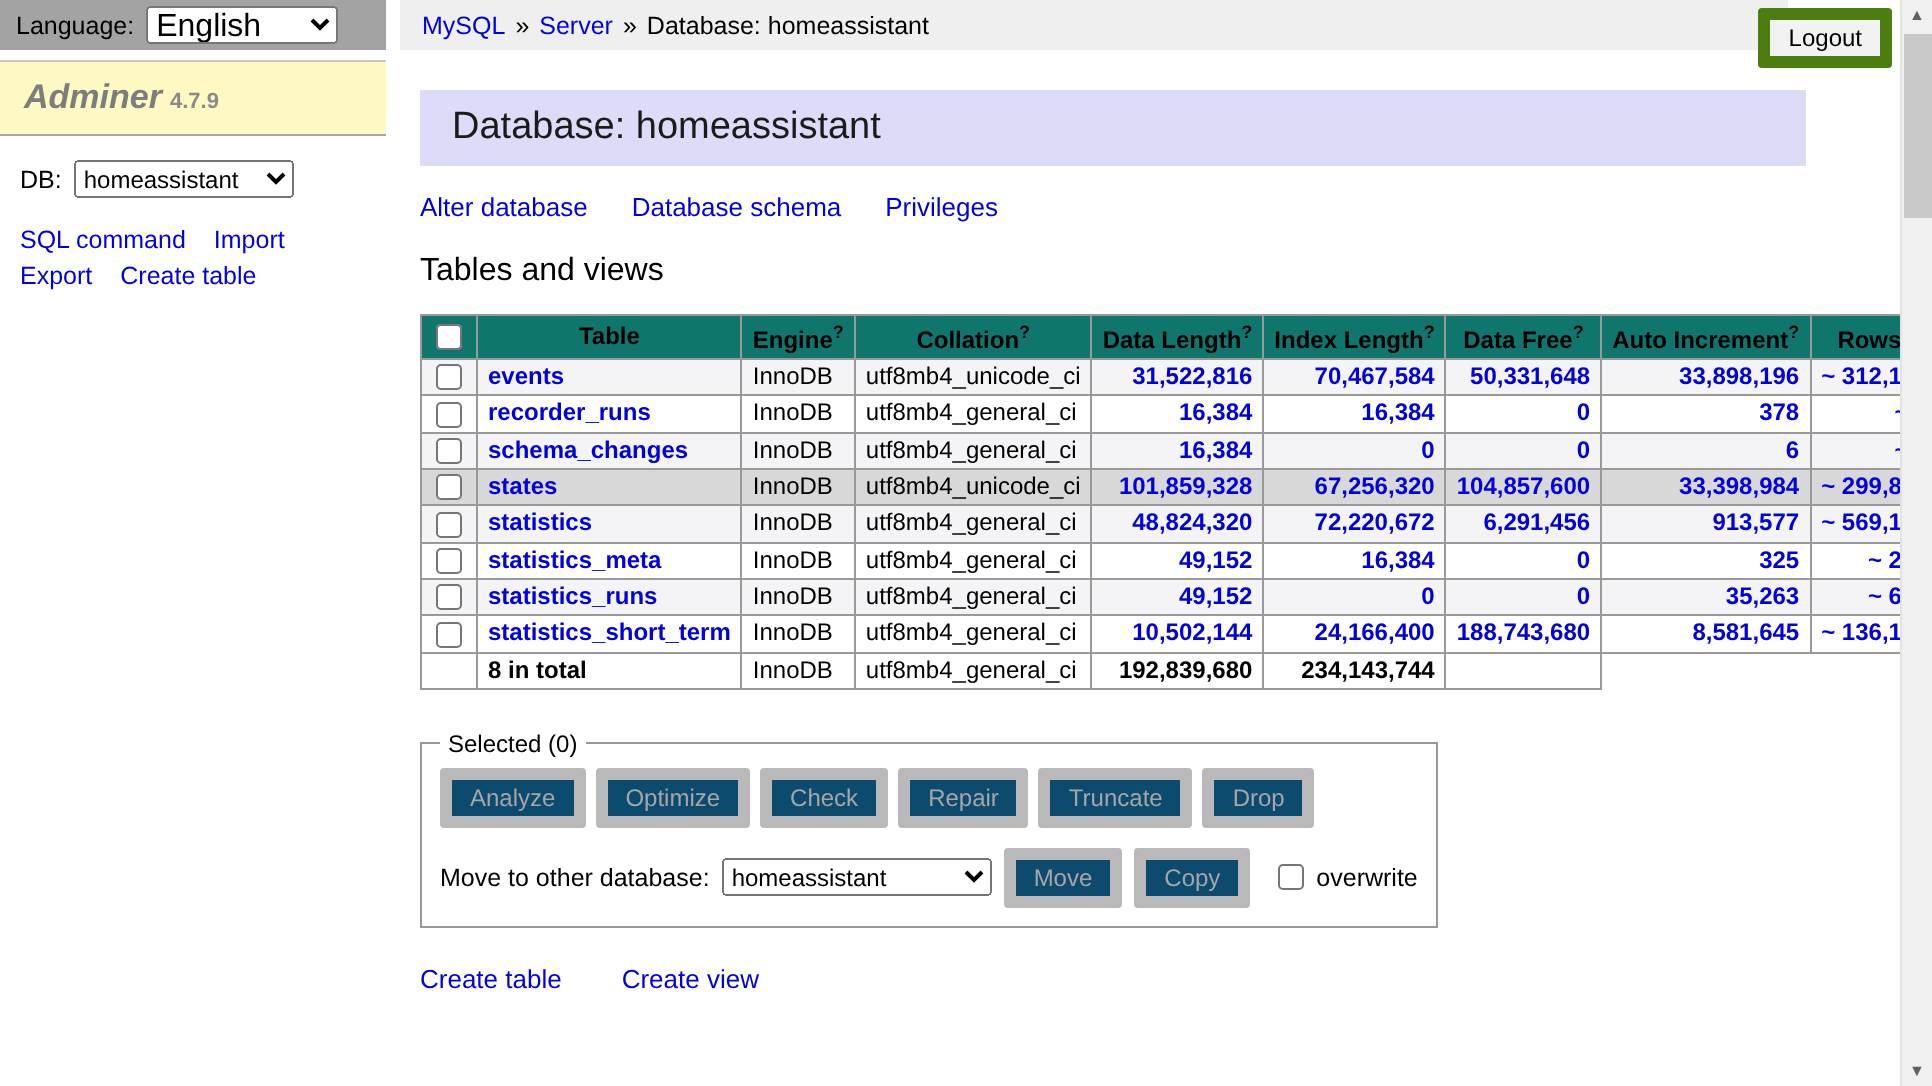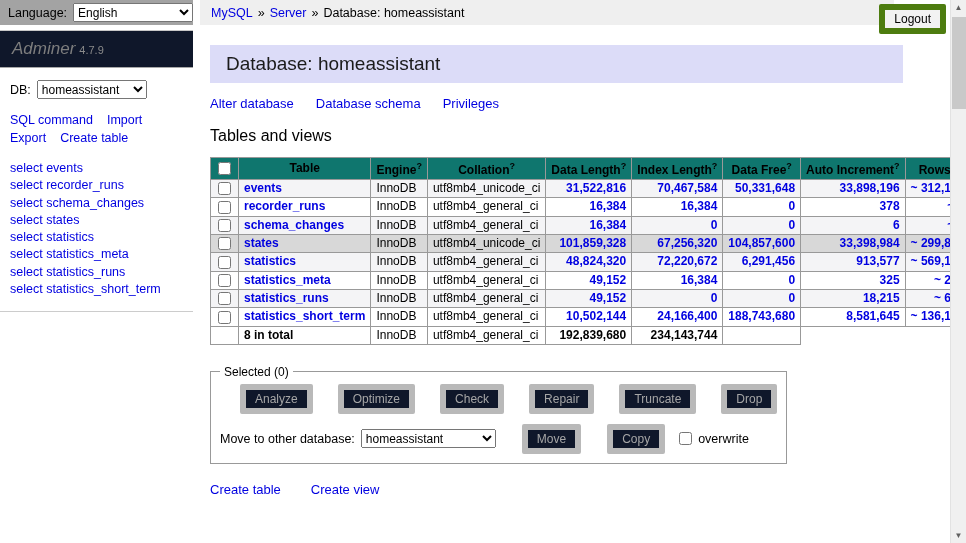--- a/index.html
+++ b/index.html
@@ -7,38 +7,38 @@
   body {
     font-family: "Liberation Sans", sans-serif;
     font-size: 13px; color:#000; background:#fff;
   }
   .page { position:relative; width:966px; height:543px; overflow:hidden; background:#fff; }
   a { color:#0000e0; text-decoration:none; cursor:pointer; }
 
   
   .topbar { display:flex; height:25px; width:950px; align-items:stretch; }
   .lang-zone { width:193px; display:flex; align-items:center; gap:6px; padding-left:8px; font-size:12.5px; background:#a3a3a3; }
-  .lang-zone select { width:120px; font-size:12px; height:19px; }
+  .lang-zone select { width:96px; font-size:16px; height:19px; }
   .breadcrumb { flex:1; margin-left:7px; background:#efefef; display:flex; align-items:center; gap:5px; padding-left:11px; font-size:12.5px; }
   .logout-zone { width:56px; display:flex; align-items:flex-start; justify-content:flex-end; padding:4px 4px 0 0; background:#fff; }
 
   .btn {
     font-family:"Liberation Sans",sans-serif; font-size:12px; padding:2px 9px;
     background:#f2f2f2; border:6px solid #4d7c0f; border-radius:2px; color:#000; cursor:pointer;
   }
-  .btn.dis { color:#a6a6a6; border-color:#b9b9b9; background:#0f172a;margin-left:20px; }
+  .btn.dis { color:#a6a6a6; border-color:#b9b9b9; background:#0c4a6e; }
 
   
   .layout { display:flex; width:950px; align-items:flex-start; }
 
   
   .sidebar { width:193px; flex:none; font-size:12.5px; }
   .sidebar h1 {
-    margin:5px 0 0; padding:8px 12px; font-size:17px; font-weight:normal; font-style:italic;
-    color:#7d7d7d; background:#0f172a; border-top:1px solid #c7c7c7; border-bottom:1px solid #a8a8a8;
+    margin:5px 0 0; padding:8px 12px; font-size:17px; font-weight:bold; font-style:italic;
+    color:#7d7d7d; background:#fef9c3; border-top:1px solid #c7c7c7; border-bottom:1px solid #a8a8a8;
   }
   .sidebar h1 .ver { font-size:11px; font-style:normal; color:#8a8a8a; margin-left:4px; }
   .db-row { padding:12px 10px 8px; display:flex; align-items:center; gap:6px; }
   .db-row select { width:110px; font-size:12px; height:19px; }
   .menu-links { padding:6px 10px 2px; }
   .menu-links p { margin:0 0 4px; }
   .menu-links a { margin-right:14px; }
   .table-links { padding:9px 10px 13px; border-bottom:1px solid #ccc; display:flex; flex-direction:column; }
   .table-links a { line-height:1.38; }
 
@@ -127,30 +127,20 @@
       <div class="db-row">
         <span>DB:</span>
         <select>
           <option>homeassistant</option>
         </select>
       </div>
       <div class="menu-links">
           <p><a href="#">SQL command</a><a href="#">Import</a></p>
           <p><a href="#">Export</a><a href="#">Create table</a></p>
         </div>
-      <div class="table-links">
-          <a href="#">select events</a>
-          <a href="#">select recorder_runs</a>
-          <a href="#">select schema_changes</a>
-          <a href="#">select states</a>
-          <a href="#">select statistics</a>
-          <a href="#">select statistics_meta</a>
-          <a href="#">select statistics_runs</a>
-          <a href="#">select statistics_short_term</a>
-        </div>
     </aside>
 
     <main>
       <h2>Database: homeassistant</h2>
 
       <div class="actions">
           <a href="#">Alter database</a>
           <a href="#">Database schema</a>
           <a href="#">Privileges</a>
         </div>
@@ -240,21 +230,21 @@
               <td class="num"><a href="#">~ 244</a></td>
             </tr>
             <tr>
               <td class="check-cell"><input type="checkbox" style=""></td>
               <th class="name-cell"><a href="#" class="tname">statistics_runs</a></th>
               <td>InnoDB</td>
               <td>utf8mb4_general_ci</td>
               <td class="num"><a href="#">49,152</a></td>
               <td class="num"><a href="#">0</a></td>
               <td class="num"><a href="#">0</a></td>
-              <td class="num"><a href="#">18,215</a></td>
+              <td class="num"><a href="#">35,263</a></td>
               <td class="num"><a href="#">~ 628</a></td>
             </tr>
             <tr>
               <td class="check-cell"><input type="checkbox" style=""></td>
               <th class="name-cell"><a href="#" class="tname">statistics_short_term</a></th>
               <td>InnoDB</td>
               <td>utf8mb4_general_ci</td>
               <td class="num"><a href="#">10,502,144</a></td>
               <td class="num"><a href="#">24,166,400</a></td>
               <td class="num"><a href="#">188,743,680</a></td>

